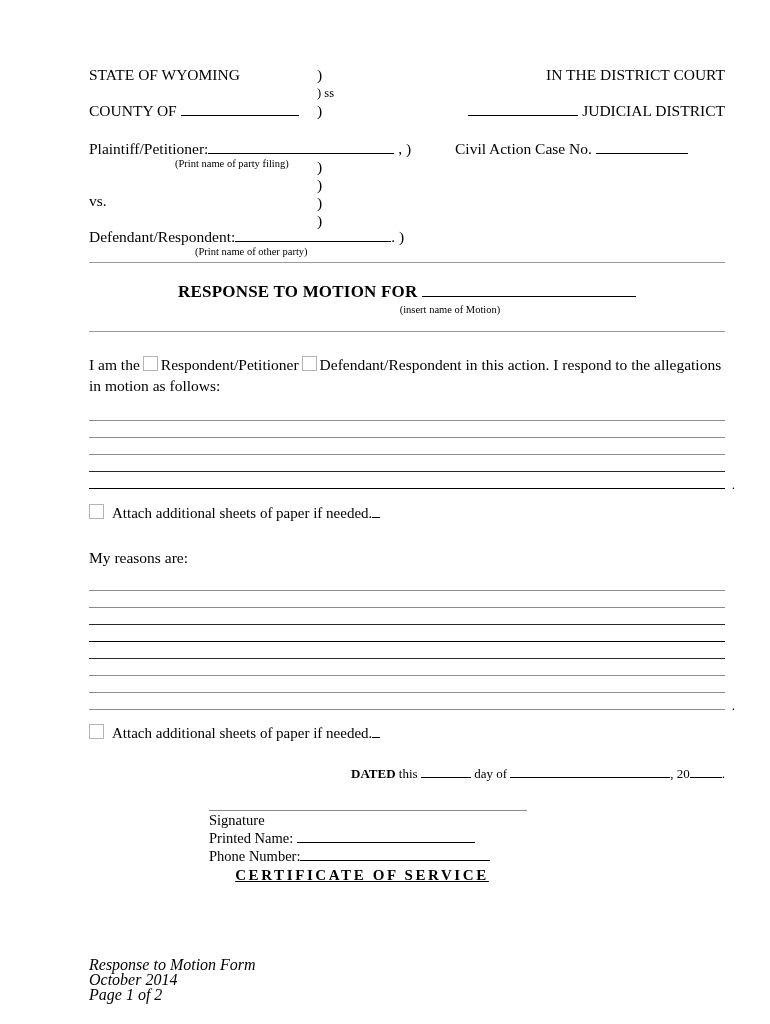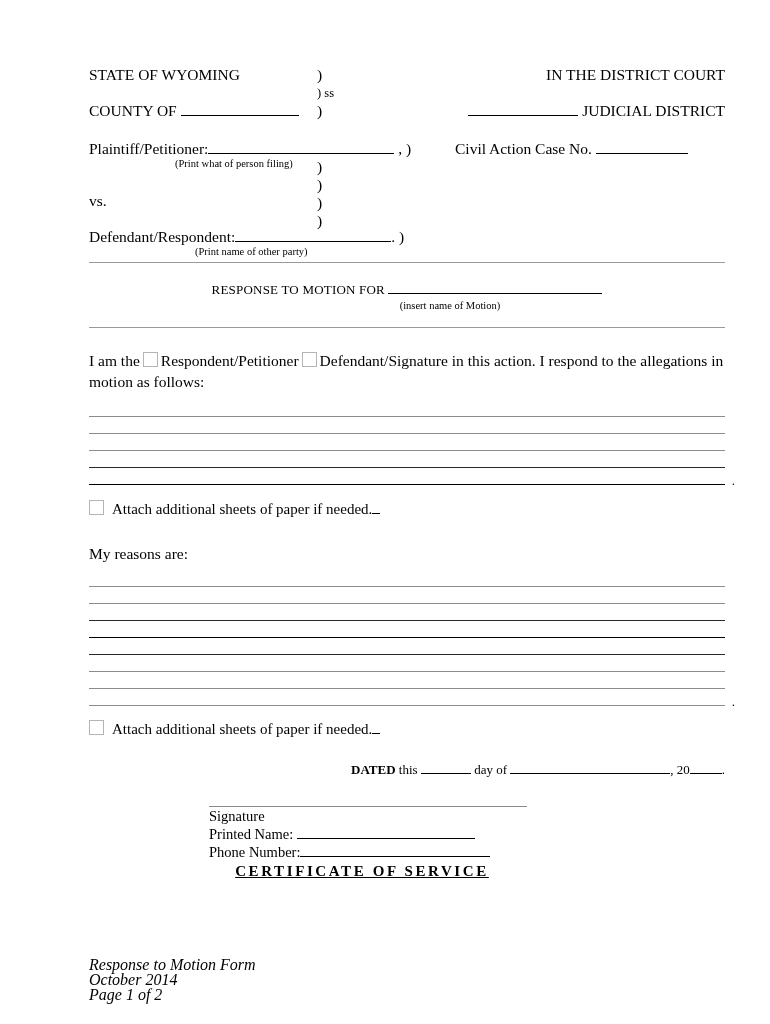--- a/index.html
+++ b/index.html
@@ -92,22 +92,22 @@
     margin: 0;
     width: 100%;
     height: 0;
   }
 
   
   .title-block {
     text-align: center;
   }
   .title-main {
-    font-weight: normal;
-    font-size: 13px;
+    font-weight: bold;
+    font-size: 17px;
     letter-spacing: 0.2px;
     white-space: nowrap;
   }
   .title-note {
     font-size: 10.5px;
     margin-top: 2px;
     padding-left: 86px;
   }
 
   
@@ -225,21 +225,21 @@
           <span>COUNTY OF</span>
           <span class="blank b-county"></span>
         </div>
 
         <div style="height:20px;"></div>
 
         <div class="row-state">
           <span>Plaintiff/Petitioner:</span><span class="blank b-plaintiff"></span>
           <span>, )</span>
         </div>
-        <div class="small-note" style="padding-left:86px;">(Print what of person filing)</div>
+        <div class="small-note" style="padding-left:86px;">(Print name of party filing)</div>
 
         <div style="height:22px;"></div>
 
         <div class="row-state">
           <span>vs.</span>
         </div>
 
         <div style="height:18px;"></div>
 
         <div class="row-state">
@@ -281,21 +281,21 @@
       <div class="title-main">
         <span>RESPONSE TO MOTION FOR</span>
         <span class="blank b-motion"></span>
       </div>
       <div class="title-note">(insert name of Motion)</div>
     </div>
 
     <hr class="rule" style="margin-top:16px;">
 
     <div class="para" style="margin-top:22px;">
-      <span>I am the</span><span class="cbox"></span><span>Respondent/Petitioner</span><span class="cbox"></span><span>Defendant/Signature</span> <span>in this action.  I respond to the allegations in motion as follows:</span>
+      <span>I am the</span><span class="cbox"></span><span>Respondent/Petitioner</span><span class="cbox"></span><span>Defendant/Respondent</span> <span>in this action.  I respond to the allegations in motion as follows:</span>
     </div>
 
 
     <div class="lines" style="margin-top:10px;">
       <div style="height:14px;"></div>
         <div class="wline"></div>
       <div style="height:16px;"></div>
         <div class="wline"></div>
       <div style="height:16px;"></div>
         <div class="wline"></div>

